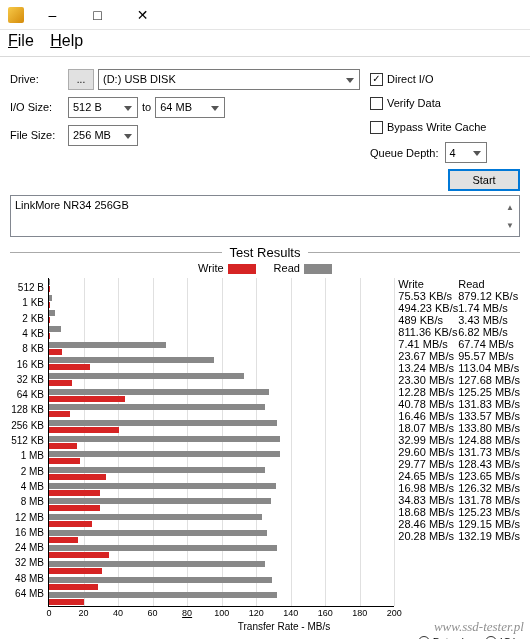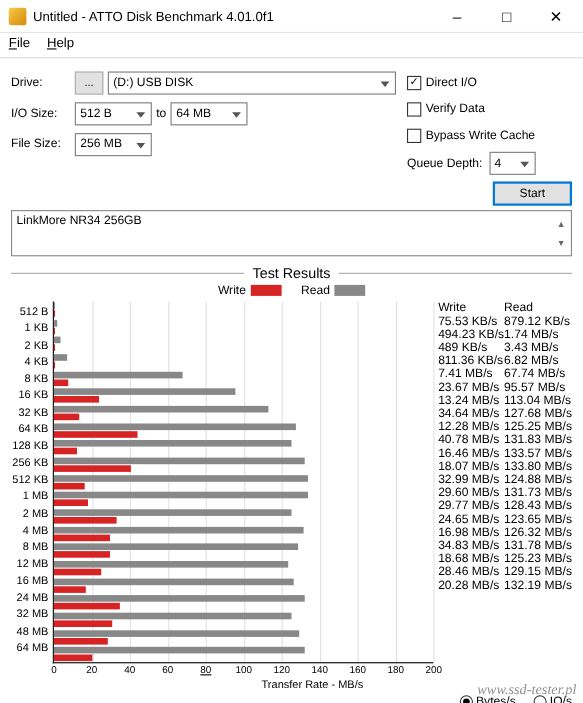--- a/index.html
+++ b/index.html
@@ -1,21 +1,21 @@
 <!DOCTYPE html>
 <html><head>
 <meta charset="utf-8">
 <style>
 * { box-sizing: border-box; margin: 0; padding: 0; }
 body { font-family: "Segoe UI", Tahoma, sans-serif; font-size: 11px; background: #fff; width: 530px; }
 .titlebar { display: flex; align-items: center; height: 30px; padding: 0 2px 0 8px; background: #fff; border-bottom: 1px solid #e5e5e5; }
 .titlebar .icon { width: 16px; height: 16px; background: linear-gradient(135deg,#f7c948,#d48a0a); border-radius: 2px; margin-right: 6px; }
 .titlebar .title { flex: 1; font-size: 12px; }
 .titlebar .winbtn { width: 45px; height: 30px; display:flex; align-items:center; justify-content:center; font-size: 14px; }
-.menubar { padding: 2px 8px 4px; font-size: 12px; }
+.menubar { padding: 2px 8px 4px; font-size: 16px; }
 .menubar span { margin-right: 12px; }
 .menubar u { text-decoration: underline; }
 .divider { height: 1px; background: #d9d9d9; margin: 2px 0 6px; }
 .controls { display:flex; padding: 0 10px; margin-top: 11px; }
 .controls .left { flex: 1; }
 .controls .right { width: 160px; padding-left: 10px; }
 .row { display:flex; align-items:center; margin-bottom: 6px; height: 22px; }
 .row .lbl { width: 58px; }
 .btnsmall { width:26px; height:21px; border:1px solid #adadad; background:#e1e1e1; font-size:10px; display:flex;align-items:center;justify-content:center; margin-right:4px; }
 .select { height:21px; border:1px solid #7a7a7a; background:#fff; padding:0 18px 0 4px; display:flex; align-items:center; position:relative; font-size:11px; }
@@ -56,21 +56,20 @@
 .radios .r { display:flex; align-items:center; gap:3px; }
 .radios .dot { width:12px;height:12px;border:1px solid #333;border-radius:50%; display:flex;align-items:center;justify-content:center; }
 .radios .dot.sel::after { content:""; width:6px;height:6px;background:#000;border-radius:50%; }
 .watermark { position:fixed; right:6px; bottom:4px; font:italic 13px Georgia,serif; color:rgba(50,50,50,.55); pointer-events:none; }
 </style>
 </head>
 <body>
 
 <div class="titlebar">
   <div class="icon"></div>
-  <div class="title">Untitled - ATTO Disk Benchmark 4.01.0f1</div>
   <div class="winbtn">–</div>
   <div class="winbtn">□</div>
   <div class="winbtn">✕</div>
 </div>
 
 <div class="menubar">
   <span><u>F</u>ile</span>
   <span><u>H</u>elp</span>
 </div>
 <div class="divider"></div>
@@ -281,21 +280,21 @@
     <div class="datatable">
       <div class="col" id="colwrite">
         <div class="hd">Write</div>
       <div>75.53 KB/s</div>
           <div>494.23 KB/s</div>
           <div>489 KB/s</div>
           <div>811.36 KB/s</div>
           <div>7.41 MB/s</div>
           <div>23.67 MB/s</div>
           <div>13.24 MB/s</div>
-          <div>34.64 MB/s</div>
+          <div>23.30 MB/s</div>
           <div>12.28 MB/s</div>
           <div>40.78 MB/s</div>
           <div>16.46 MB/s</div>
           <div>18.07 MB/s</div>
           <div>32.99 MB/s</div>
           <div>29.60 MB/s</div>
           <div>29.77 MB/s</div>
           <div>24.65 MB/s</div>
           <div>16.98 MB/s</div>
           <div>34.83 MB/s</div>

